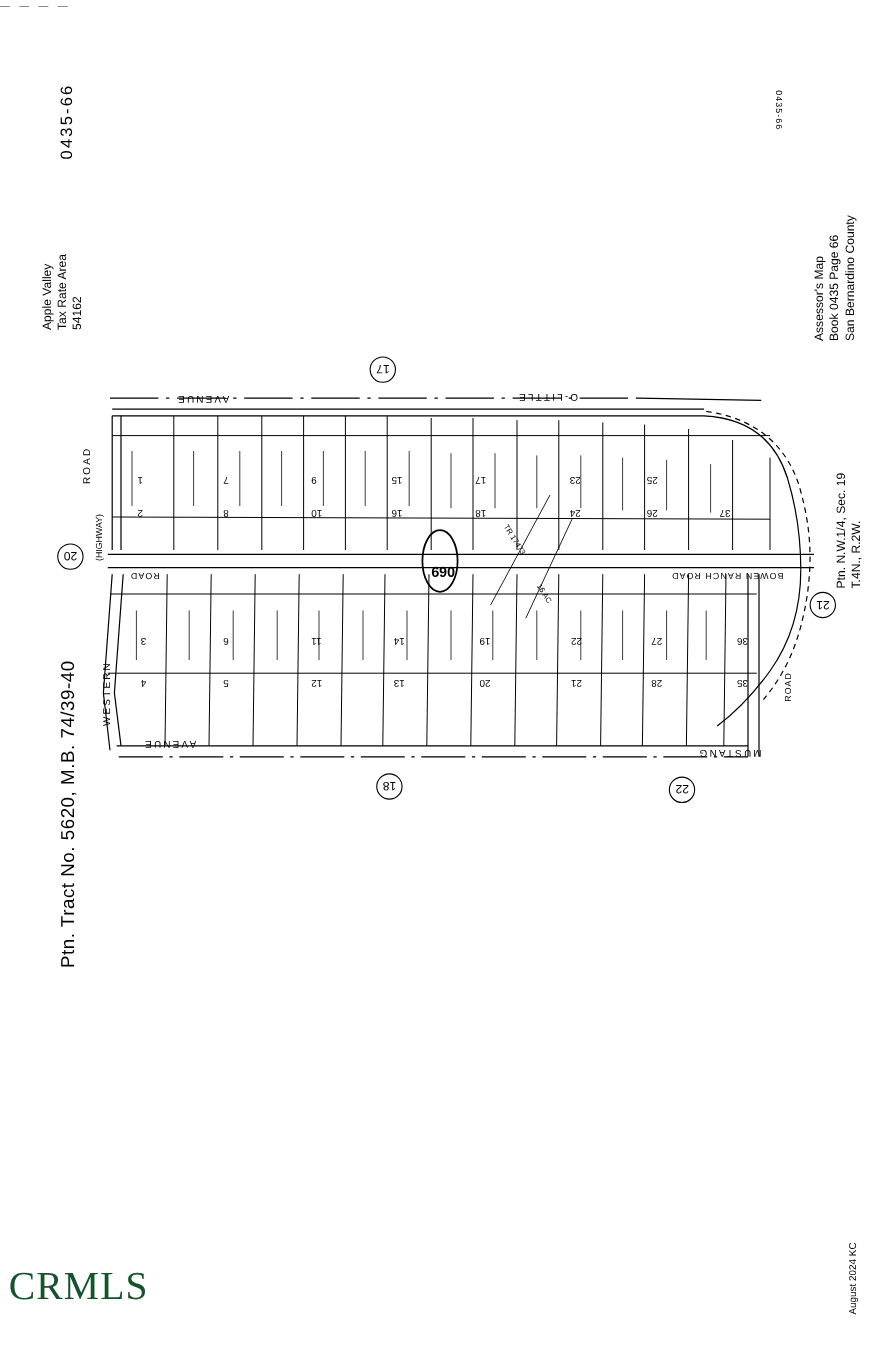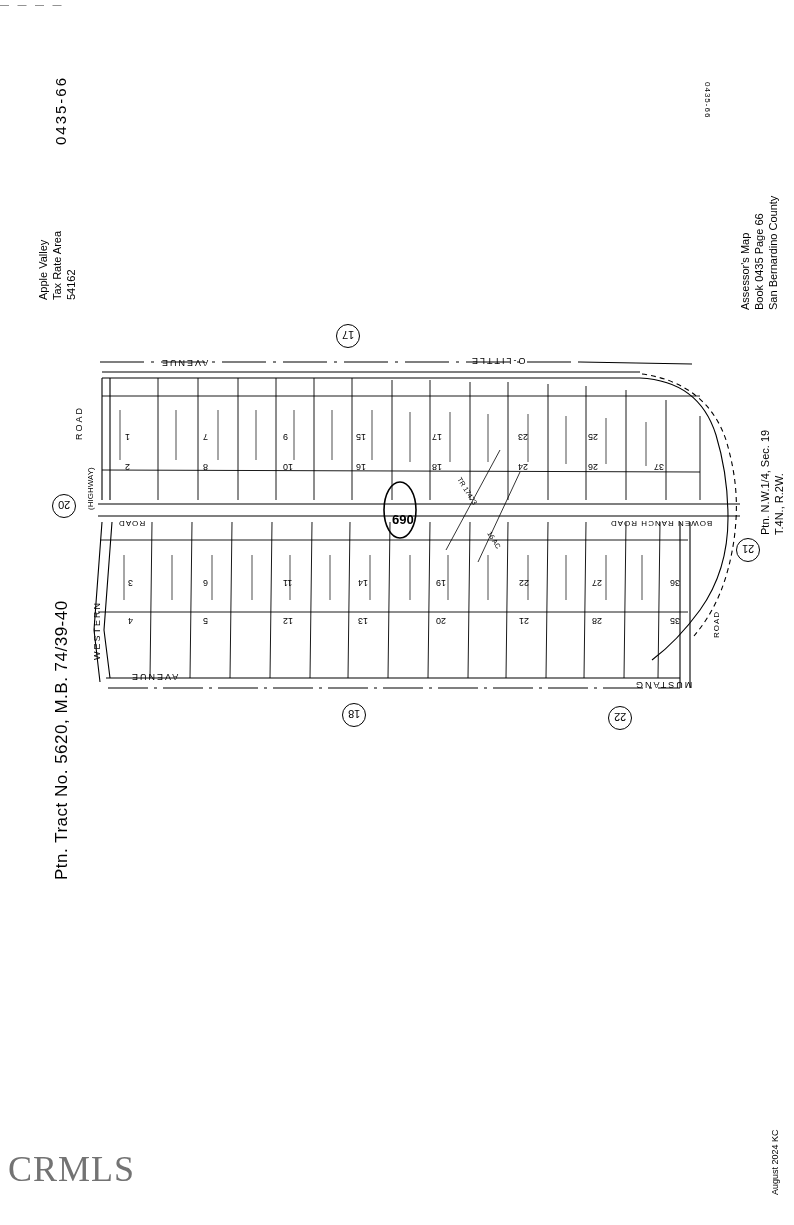--- a/index.html
+++ b/index.html
@@ -133,21 +133,21 @@
     top: 1035px;
     width: 180px;
     height: 160px;
   }
   #crmls-text {
     position: absolute;
     left: 8px;
     top: 1148px;
     font-size: 36px;
     letter-spacing: 1px;
-    color: #737373;
+    color: #14532d;
     font-family: "Liberation Serif", serif;
   }
 </style>
 </head>
 <body>
 
 <div id="page">
 
   <div id="top-scrap">— — — —</div>
 

